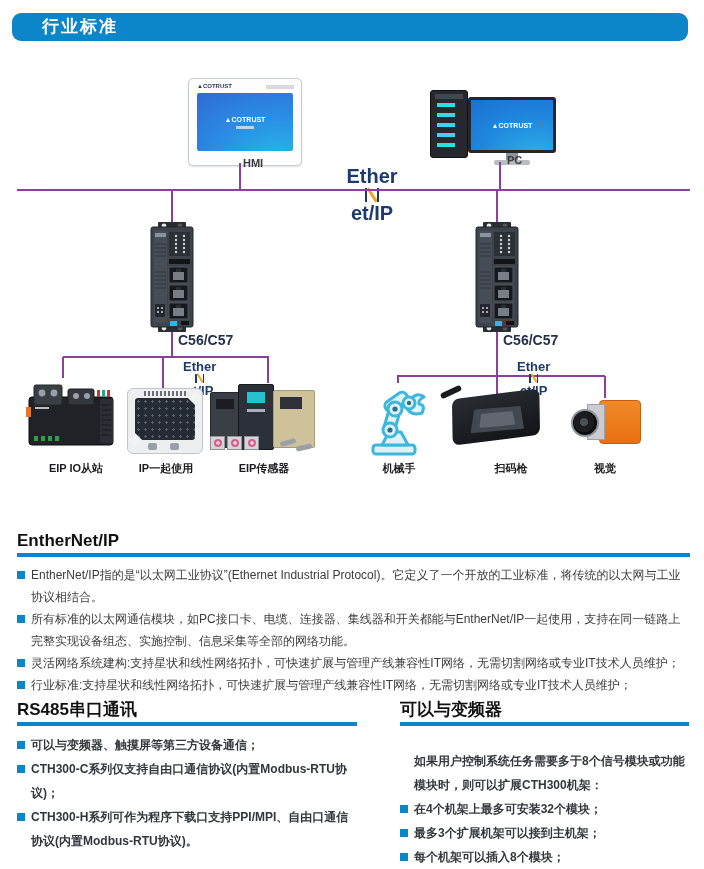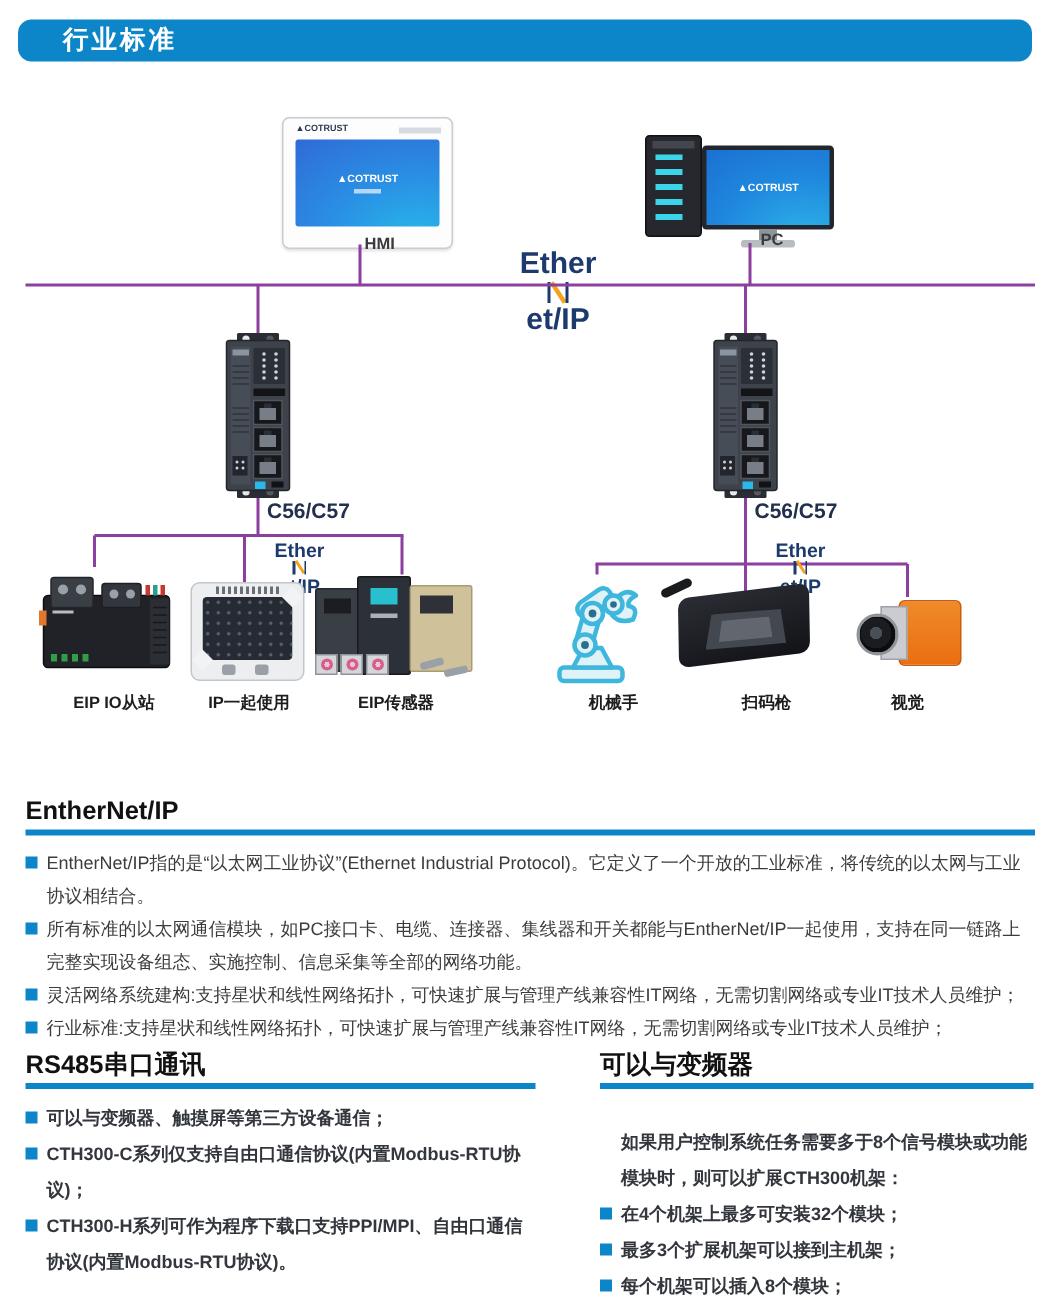--- a/index.html
+++ b/index.html
@@ -356,21 +356,21 @@
 
     <div class="camera">
       <div class="cam-body"></div>
       <div class="cam-plate"></div>
       <div class="cam-lens"></div>
     </div>
 
     <div class="dev-label" style="left:31px; top:420px;">EIP IO从站</div>
     <div class="dev-label" style="left:121px; top:420px;">IP一起使用</div>
     <div class="dev-label" style="left:219px; top:420px;">EIP传感器</div>
-    <div class="dev-label" style="left:364px; top:420px;">机械手</div>
+    <div class="dev-label" style="left:354px; top:420px;">机械手</div>
     <div class="dev-label" style="left:466px; top:420px;">扫码枪</div>
     <div class="dev-label" style="left:560px; top:420px;">视觉</div>
   </div>
 
   <div class="sec-ethernet">
     <div class="section-title">EntherNet/IP</div>
     <div class="rule"></div>
     <div class="bullets">
       <div class="b-row">
         <span class="sq"></span>

